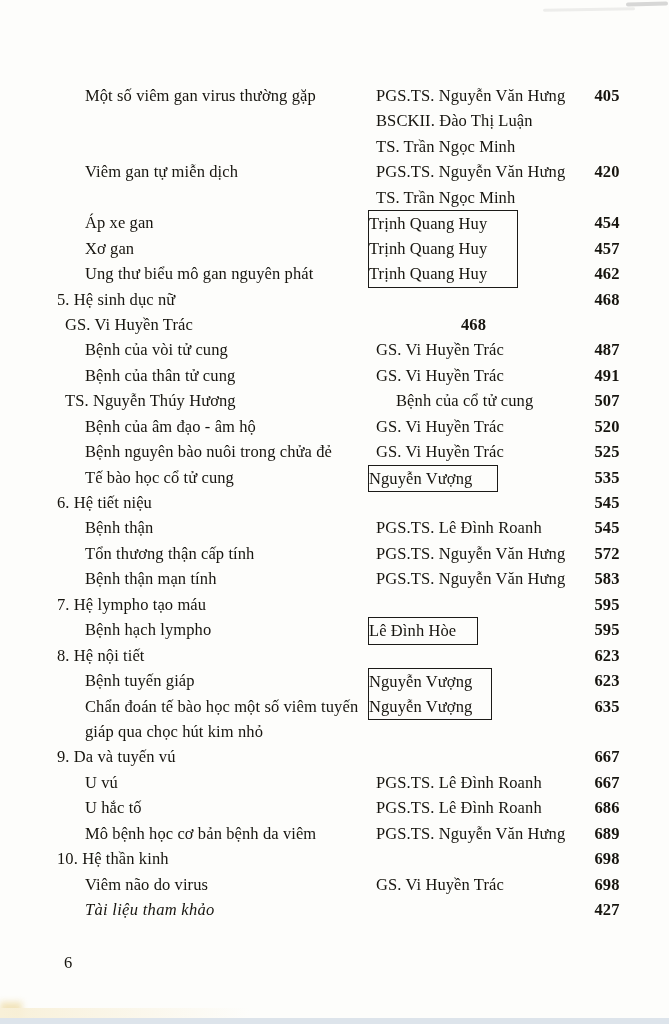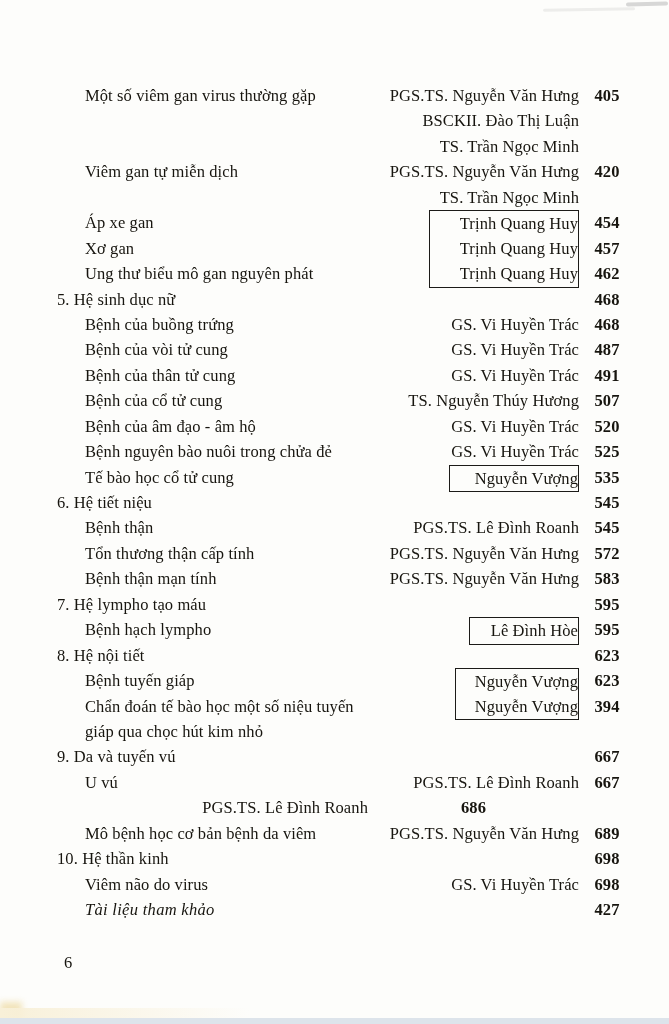--- a/index.html
+++ b/index.html
@@ -24,21 +24,21 @@
     height: 25.45px;
   }
   .cell {
     line-height: 25.45px;
     white-space: nowrap;
     font-size: 16.5px;
     letter-spacing: 0.1px;
   }
   .title.indent { padding-left: 28px; }
   .title.italic { font-style: italic; letter-spacing: 0.3px; }
-  .author { padding-left: 8px; text-align: right; }
+  .author { padding-left: 8px; }
   .abox {
     display: inline-block;
     box-sizing: border-box;
     height: 100%;
     margin-left: -8px;
   }
   .abox.b-top    { border: 1.5px solid #1c1b18; border-bottom: none; }
   .abox.b-mid    { border-left: 1.5px solid #1c1b18; border-right: 1.5px solid #1c1b18; }
   .abox.b-bot    { border: 1.5px solid #1c1b18; border-top: none; }
   .abox.b-single { border: 1.5px solid #1c1b18; }
@@ -130,37 +130,36 @@
         <div class="cell title indent">Ung thư biểu mô gan nguyên phát</div>
         <div class="cell author"><span class="abox b-bot" style="width: 150px;">Trịnh Quang Huy</span></div>
         <div class="cell page-num">462</div>
       </div>
       <div class="row section">
         <div class="cell title">5. Hệ sinh dục nữ</div>
         <div class="cell author"></div>
         <div class="cell page-num">468</div>
       </div>
       <div class="row entry">
-        <div class="cell title indent">Bệnh của buồng trứng</div>
         <div class="cell author"><span class="aplain">GS. Vi Huyền Trác</span></div>
         <div class="cell page-num">468</div>
       </div>
       <div class="row entry">
         <div class="cell title indent">Bệnh của vòi tử cung</div>
         <div class="cell author"><span class="aplain">GS. Vi Huyền Trác</span></div>
         <div class="cell page-num">487</div>
       </div>
       <div class="row entry">
         <div class="cell title indent">Bệnh của thân tử cung</div>
         <div class="cell author"><span class="aplain">GS. Vi Huyền Trác</span></div>
         <div class="cell page-num">491</div>
       </div>
       <div class="row entry">
+        <div class="cell author"><span class="aplain">TS. Nguyễn Thúy Hương</span></div>
         <div class="cell title indent">Bệnh của cổ tử cung</div>
-        <div class="cell author"><span class="aplain">TS. Nguyễn Thúy Hương</span></div>
         <div class="cell page-num">507</div>
       </div>
       <div class="row entry">
         <div class="cell title indent">Bệnh của âm đạo - âm hộ</div>
         <div class="cell author"><span class="aplain">GS. Vi Huyền Trác</span></div>
         <div class="cell page-num">520</div>
       </div>
       <div class="row entry">
         <div class="cell title indent">Bệnh nguyên bào nuôi trong chửa đẻ</div>
         <div class="cell author"><span class="aplain">GS. Vi Huyền Trác</span></div>
@@ -205,40 +204,41 @@
         <div class="cell title">8. Hệ nội tiết</div>
         <div class="cell author"></div>
         <div class="cell page-num">623</div>
       </div>
       <div class="row entry">
         <div class="cell title indent">Bệnh tuyến giáp</div>
         <div class="cell author"><span class="abox b-top" style="width: 124px;">Nguyễn Vượng</span></div>
         <div class="cell page-num">623</div>
       </div>
       <div class="row entry">
-        <div class="cell title indent">Chẩn đoán tế bào học một số niệu tuyến</div>
+        <div class="cell title indent">Chẩn đoán tế bào học một số viêm tuyến</div>
         <div class="cell author"><span class="abox b-bot" style="width: 124px;">Nguyễn Vượng</span></div>
-        <div class="cell page-num">394</div>
+        <div class="cell page-num">635</div>
       </div>
       <div class="row entry">
         <div class="cell title indent">giáp qua chọc hút kim nhỏ</div>
         <div class="cell author"></div>
         <div class="cell page-num"></div>
       </div>
       <div class="row section">
         <div class="cell title">9. Da và tuyến vú</div>
         <div class="cell author"></div>
         <div class="cell page-num">667</div>
       </div>
       <div class="row entry">
         <div class="cell title indent">U vú</div>
         <div class="cell author"><span class="aplain">PGS.TS. Lê Đình Roanh</span></div>
         <div class="cell page-num">667</div>
       </div>
       <div class="row entry">
+        <div class="cell title indent">U hắc tố</div>
         <div class="cell author"><span class="aplain">PGS.TS. Lê Đình Roanh</span></div>
         <div class="cell page-num">686</div>
       </div>
       <div class="row entry">
         <div class="cell title indent">Mô bệnh học cơ bản bệnh da viêm</div>
         <div class="cell author"><span class="aplain">PGS.TS. Nguyễn Văn Hưng</span></div>
         <div class="cell page-num">689</div>
       </div>
       <div class="row section">
         <div class="cell title">10. Hệ thần kinh</div>

